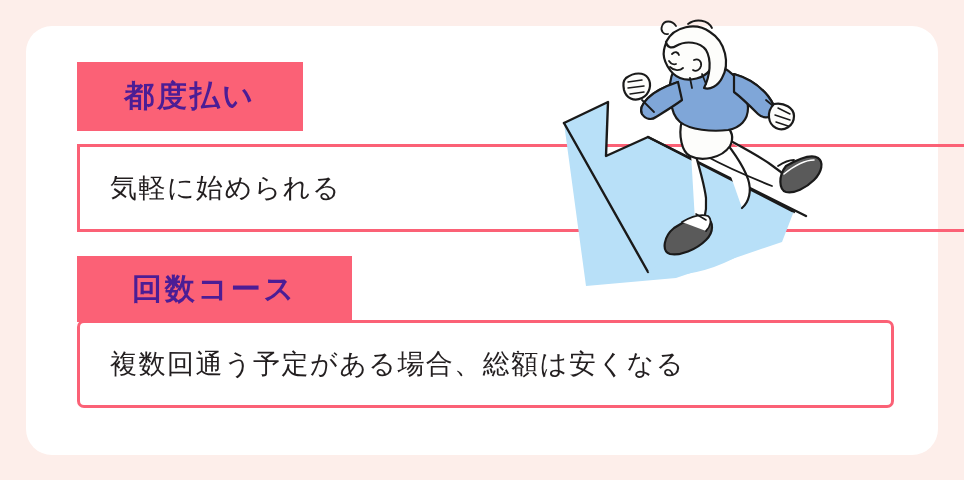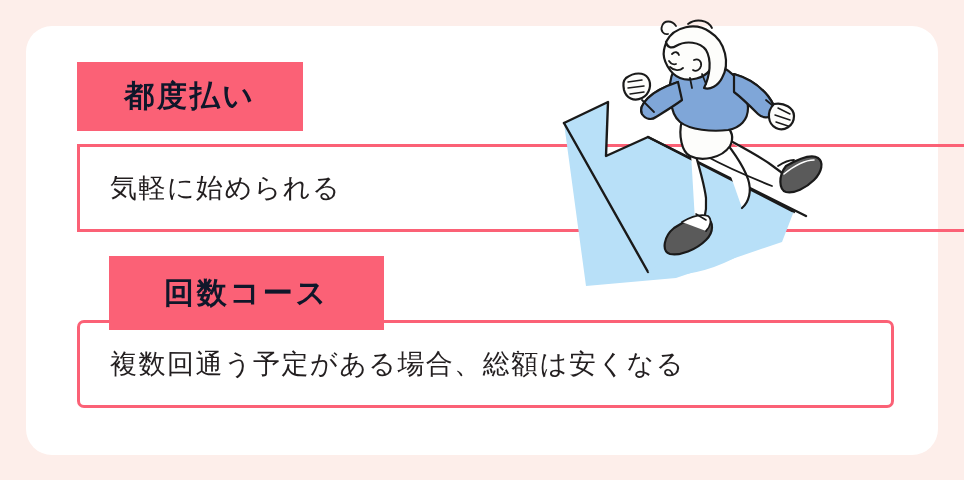--- a/index.html
+++ b/index.html
@@ -31,30 +31,30 @@
     pointer-events:none;
   }
   #illustration svg { display:block; width:100%; height:100%; }
 
   
   .feature { position:absolute; }
 
   .tag {
     position:absolute;
     background:#fb6176;
-    color:#0f172a;
+    color:#4c1d95;
     font-weight:700;
     letter-spacing:0.09em;
     display:flex;
     align-items:center;
     justify-content:center;
     white-space:nowrap;
   }
   .tag-1 { left:77px; top:62px;  width:226px; height:69px; font-size:30px; }
-  .tag-2 { left:77px; top:256px; width:275px; height:74px; font-size:30px;margin-left:32px; }
+  .tag-2 { left:77px; top:256px; width:275px; height:66px; font-size:30px; }
 
   .box {
     position:absolute;
     border:3px solid #fb6176;
     background:transparent;
     display:flex;
     align-items:center;
   }
   .box-1 { left:77px; top:116px; width:898px; height:88px;margin-top:28px; }
   .box-2 { left:77px; top:320px; width:817px; height:88px;border-radius:7px; }

